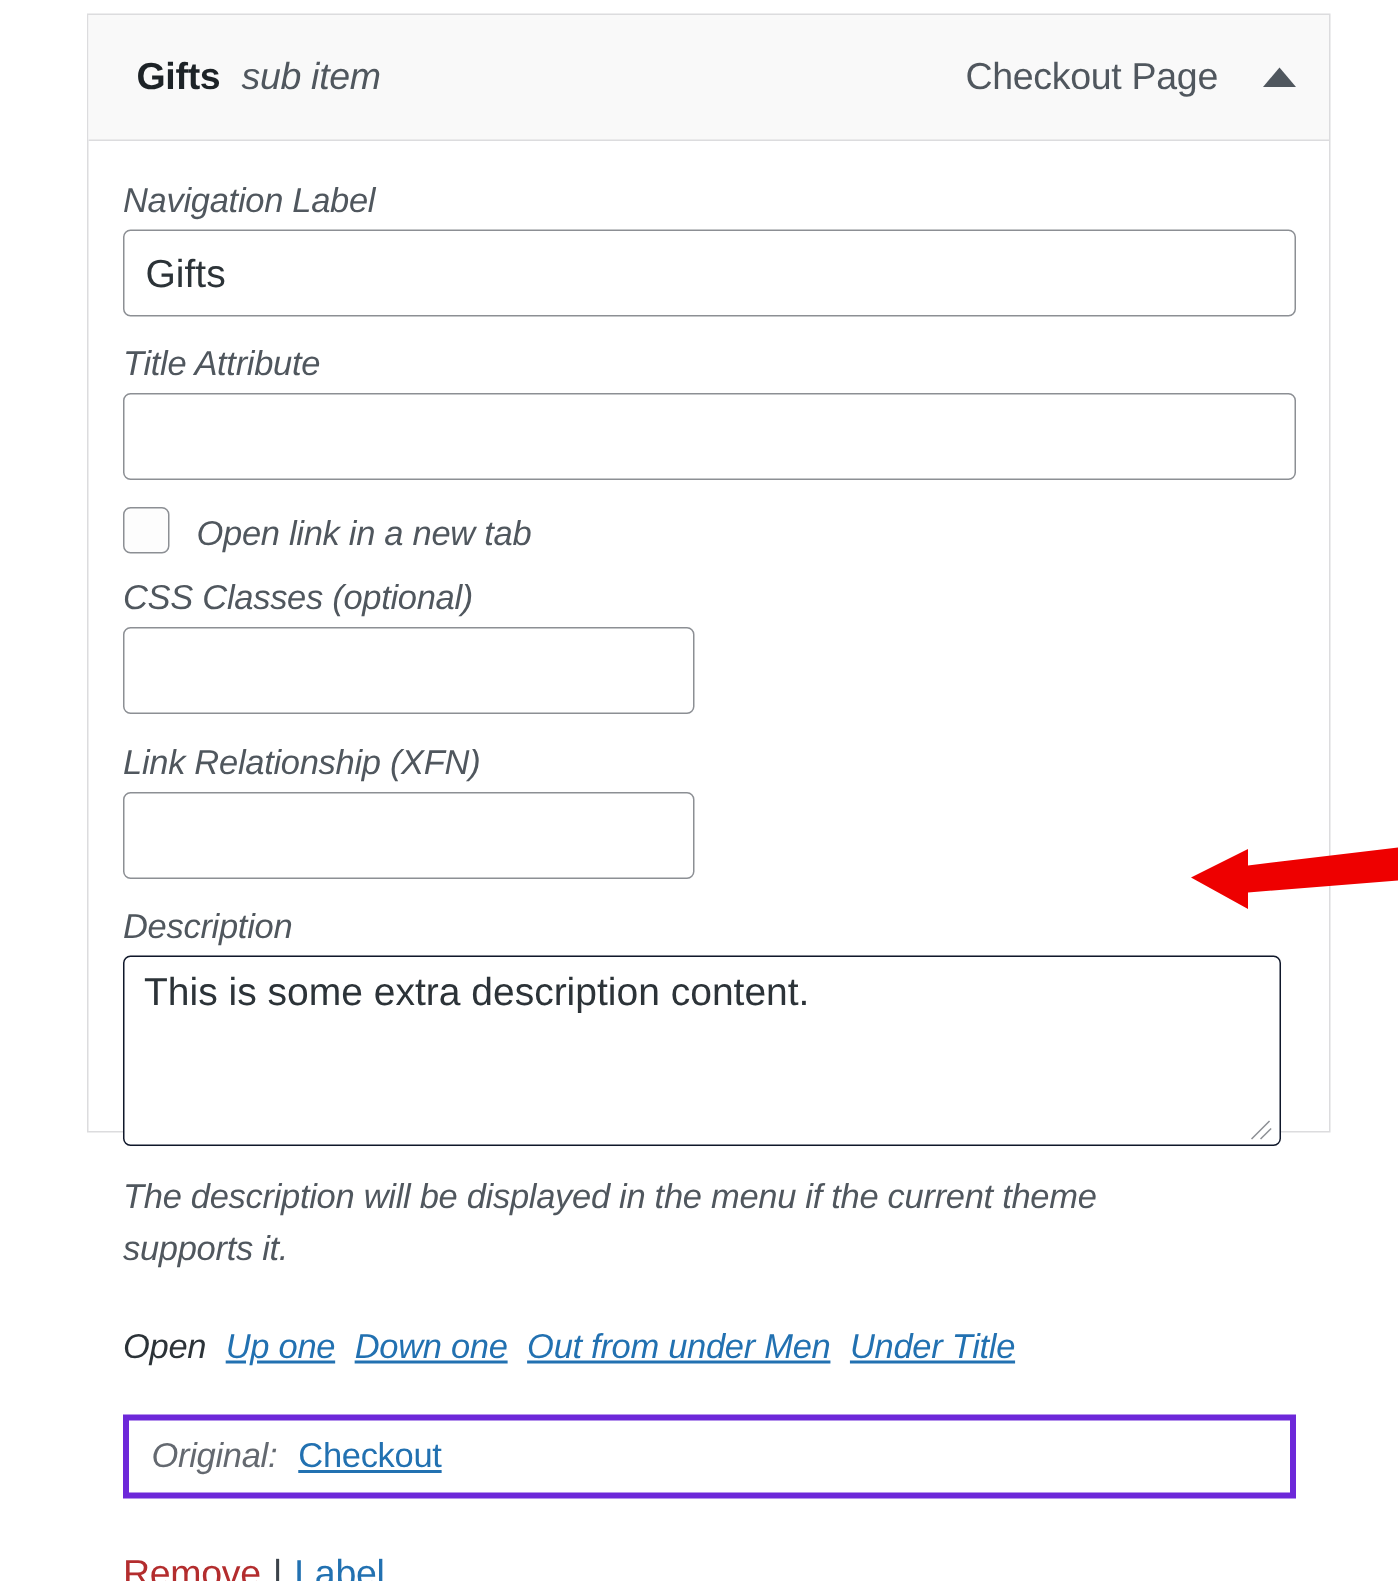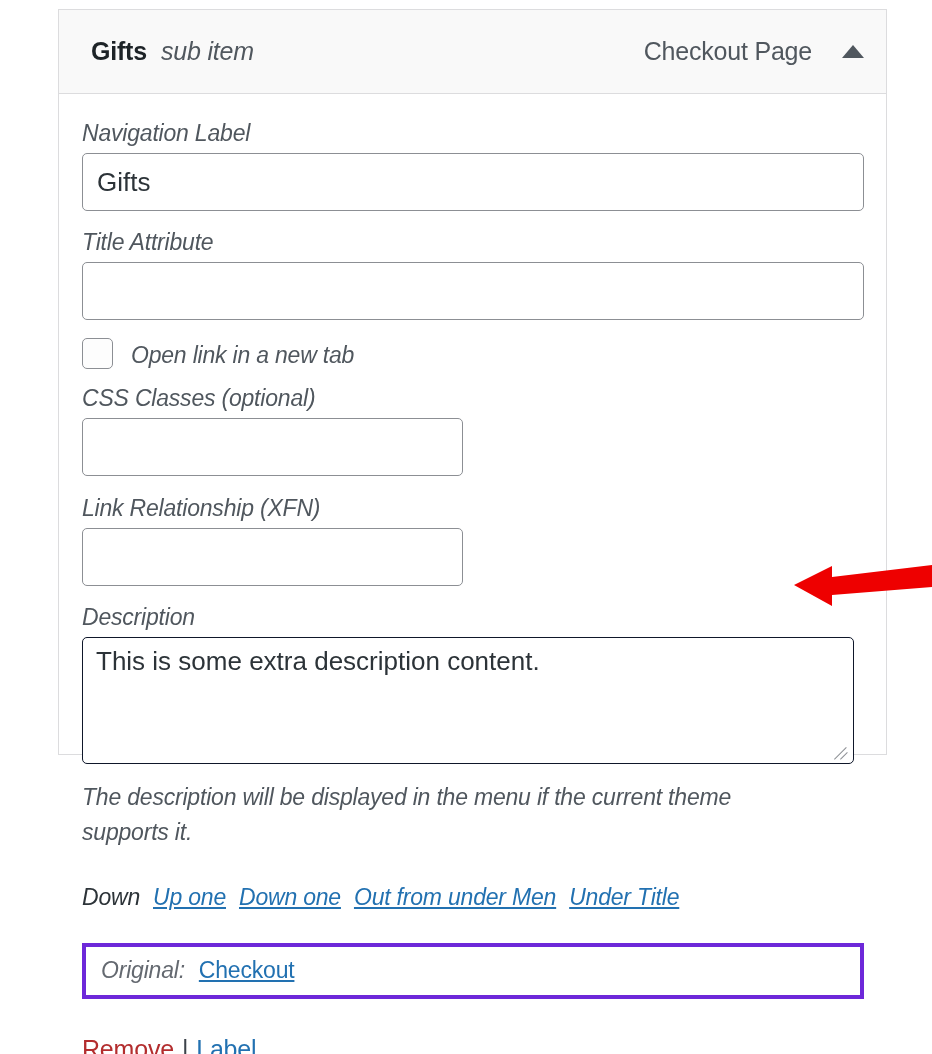--- a/index.html
+++ b/index.html
@@ -306,21 +306,21 @@
         <div class="desc-text">This is some extra description content.</div>
         <span class="resize-grip">
           <span></span>
             <span></span>
         </span>
       </div>
       <p class="help-text">The description will be displayed in the menu if the current theme supports it.</p>
     </div>
 
     <div class="move-row">
-      <span class="move-label">Down</span><a class="move-link">Up one</a><a class="move-link">Down one</a><a class="move-link">Out from under Men</a><a class="move-link">Under Title</a>
+      <span class="move-label">Open</span><a class="move-link">Up one</a><a class="move-link">Down one</a><a class="move-link">Out from under Men</a><a class="move-link">Under Title</a>
     </div>
 
     <div class="original-box">
       <span class="original-label">Original:</span>
       <a class="original-link">Checkout</a>
     </div>
 
     <div class="actions-row">
       <a class="remove-link">Remove</a><span class="sep">|</span><a class="cancel-link">Label</a>
     </div>

